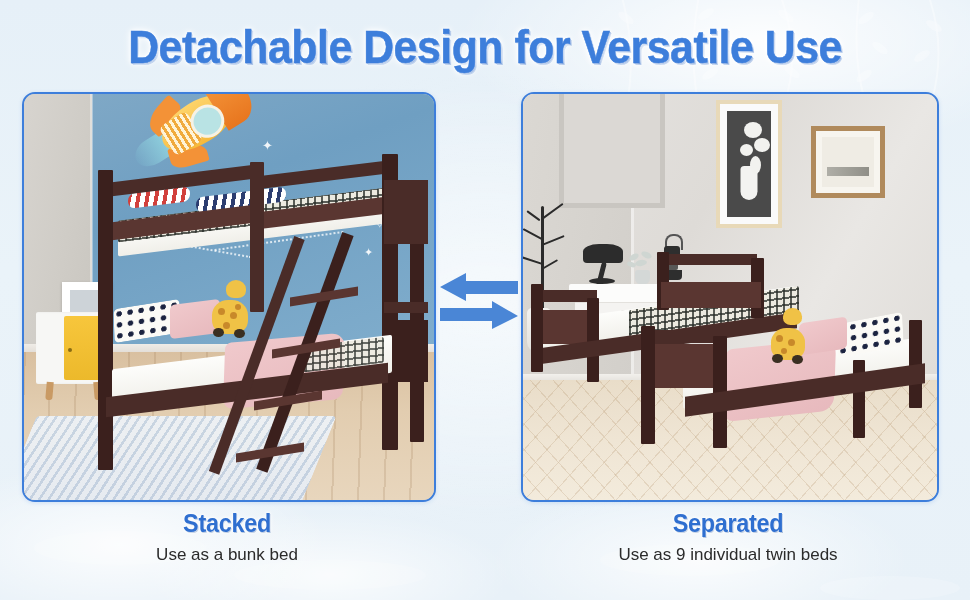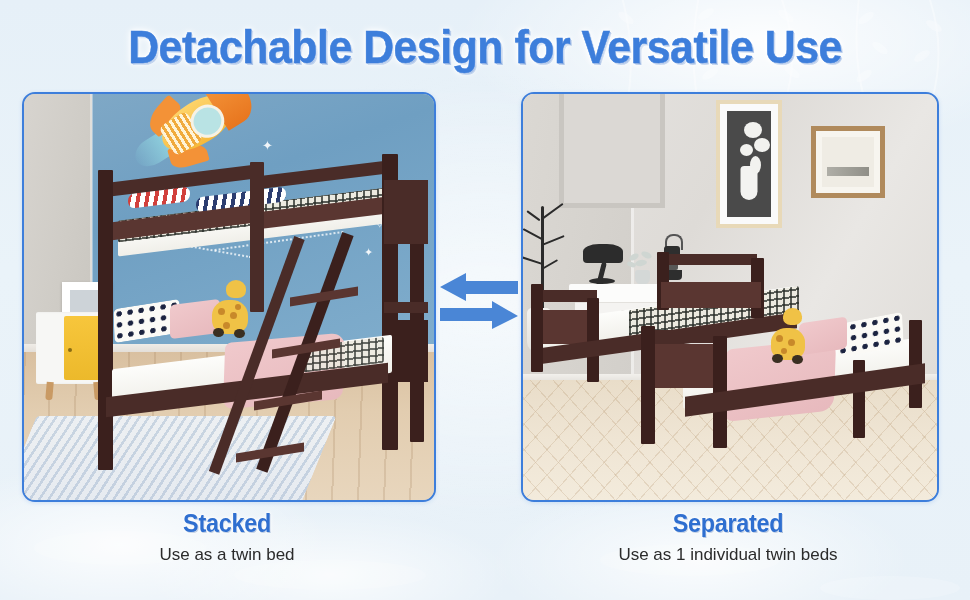--- a/index.html
+++ b/index.html
@@ -414,20 +414,20 @@
         <div class="post es-d" style="left:72px;top:34px;width:14px;height:112px;"></div>
         <div class="post es-d" style="left:268px;top:18px;width:13px;height:88px;"></div>
         <div class="post es-d" style="left:212px;top:58px;width:12px;height:78px;"></div>
         <div class="es" style="position:absolute;left:44px;top:78px;width:240px;height:20px;transform:skewY(-8deg);"></div>
       </div>
     </div>
   </div>
 
   <div class="cap" style="left:22px;top:508px;width:410px;">
     <div class="cap-title">Stacked</div>
-    <div class="cap-sub">Use as a twin bed</div>
+    <div class="cap-sub">Use as a bunk bed</div>
   </div>
   <div class="cap" style="left:521px;top:508px;width:414px;">
     <div class="cap-title">Separated</div>
-    <div class="cap-sub">Use as 1 individual twin beds</div>
+    <div class="cap-sub">Use as 9 individual twin beds</div>
   </div>
 
 </div>
 
 </body></html>

